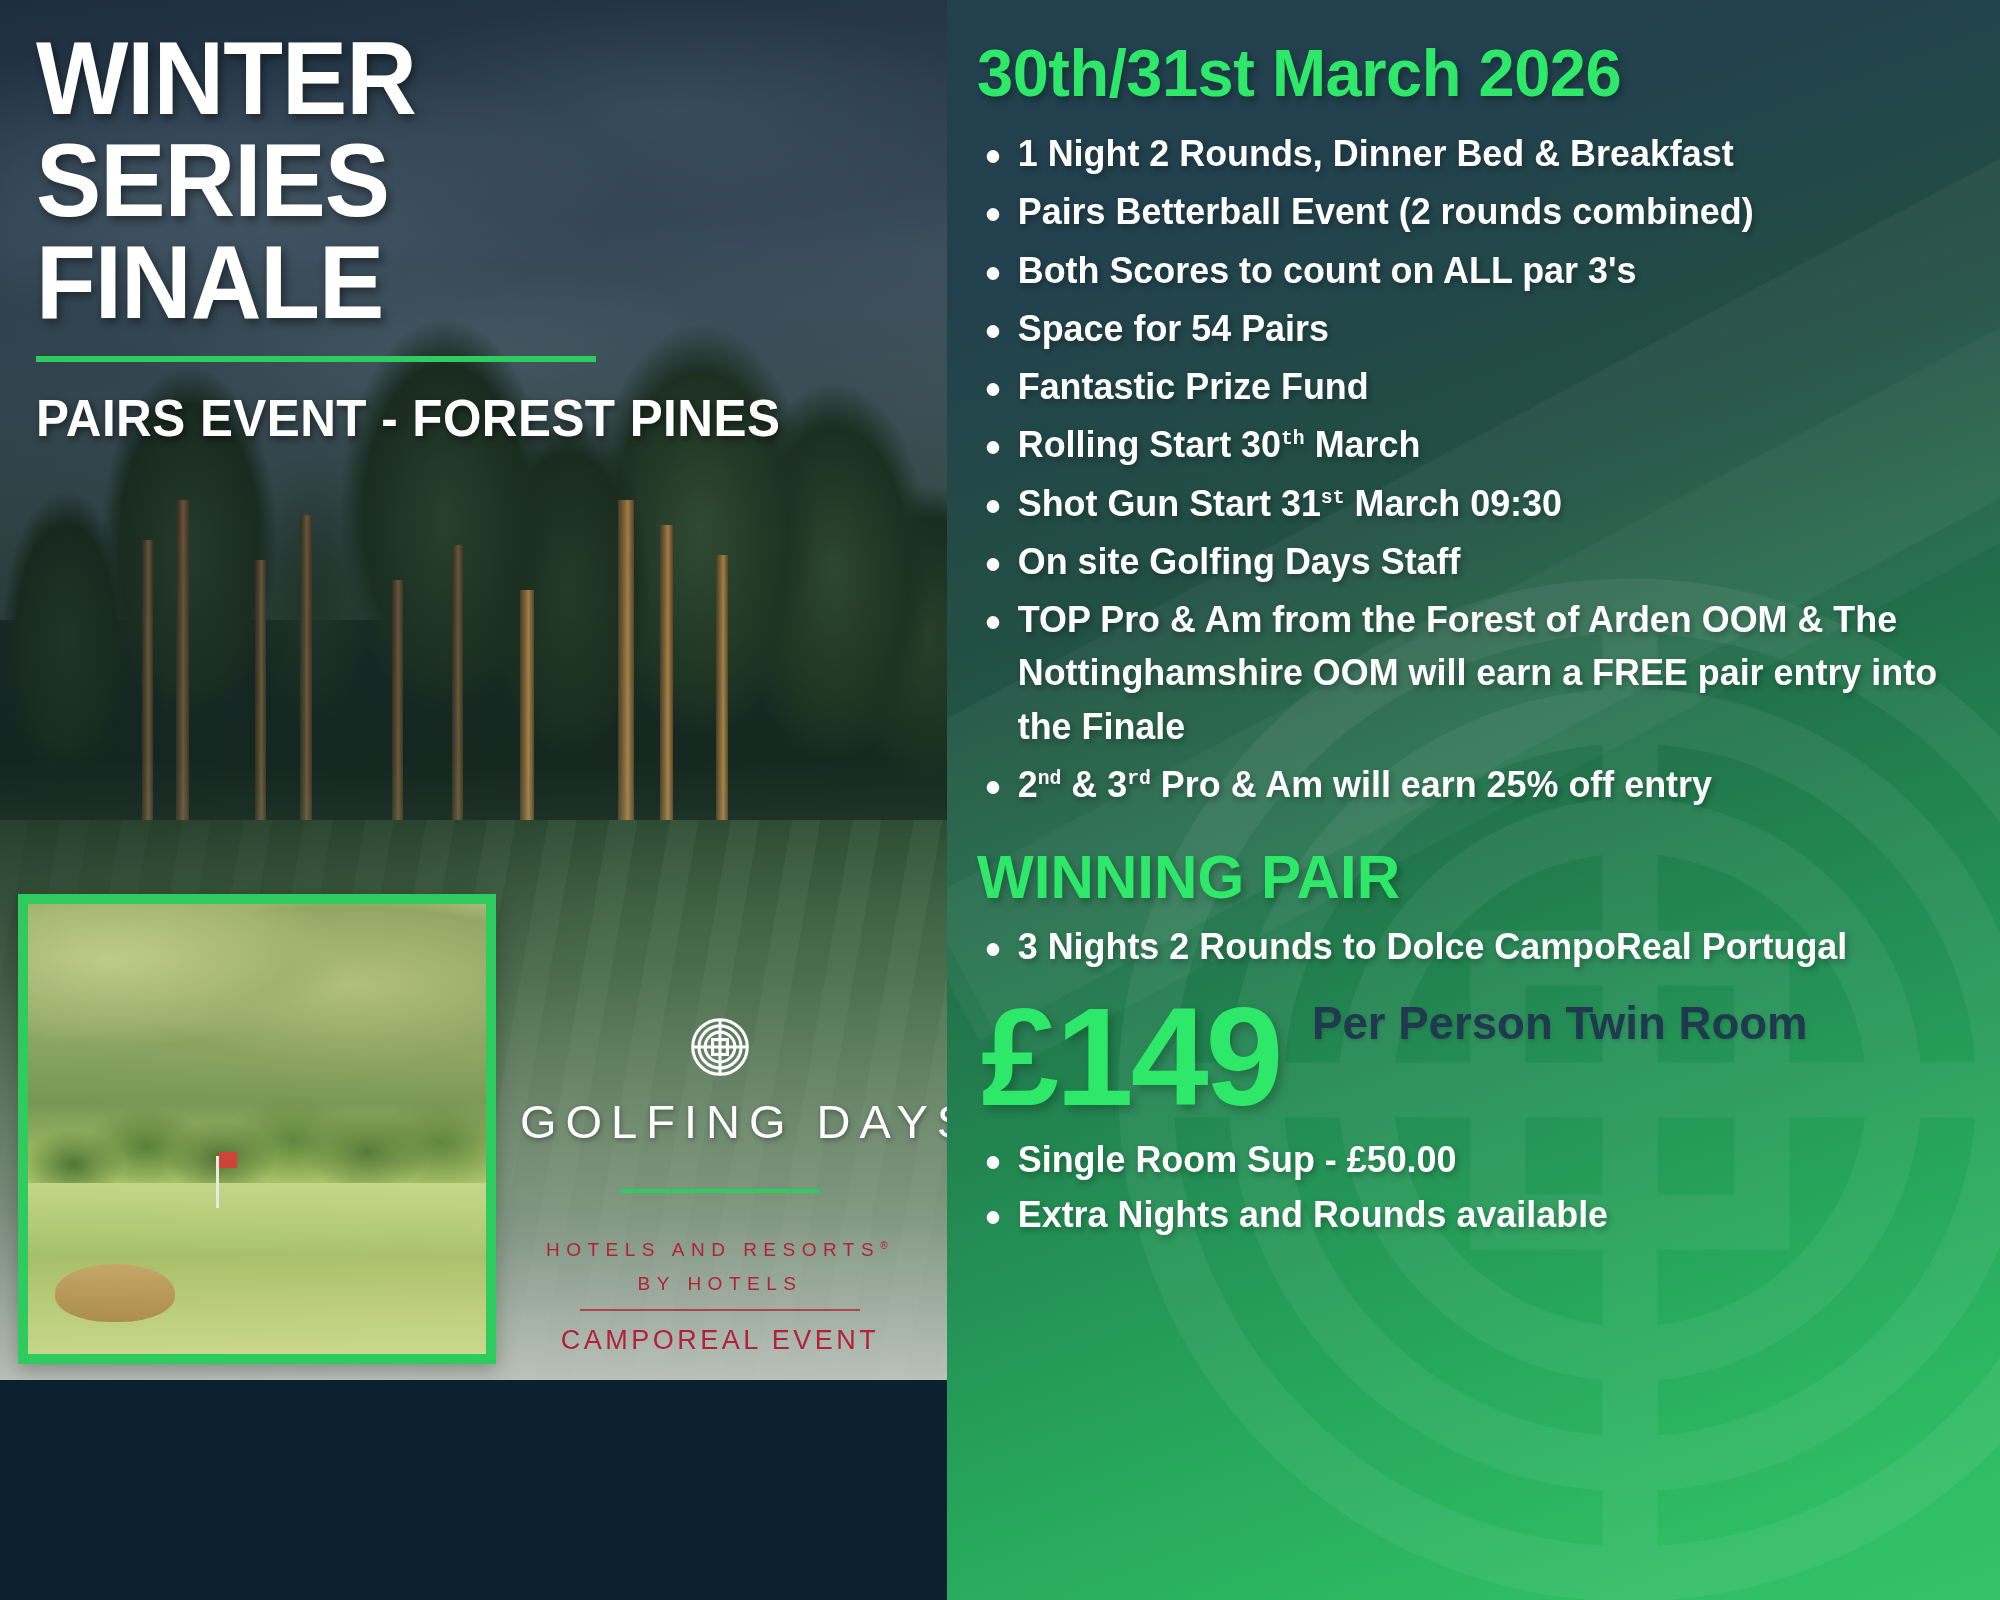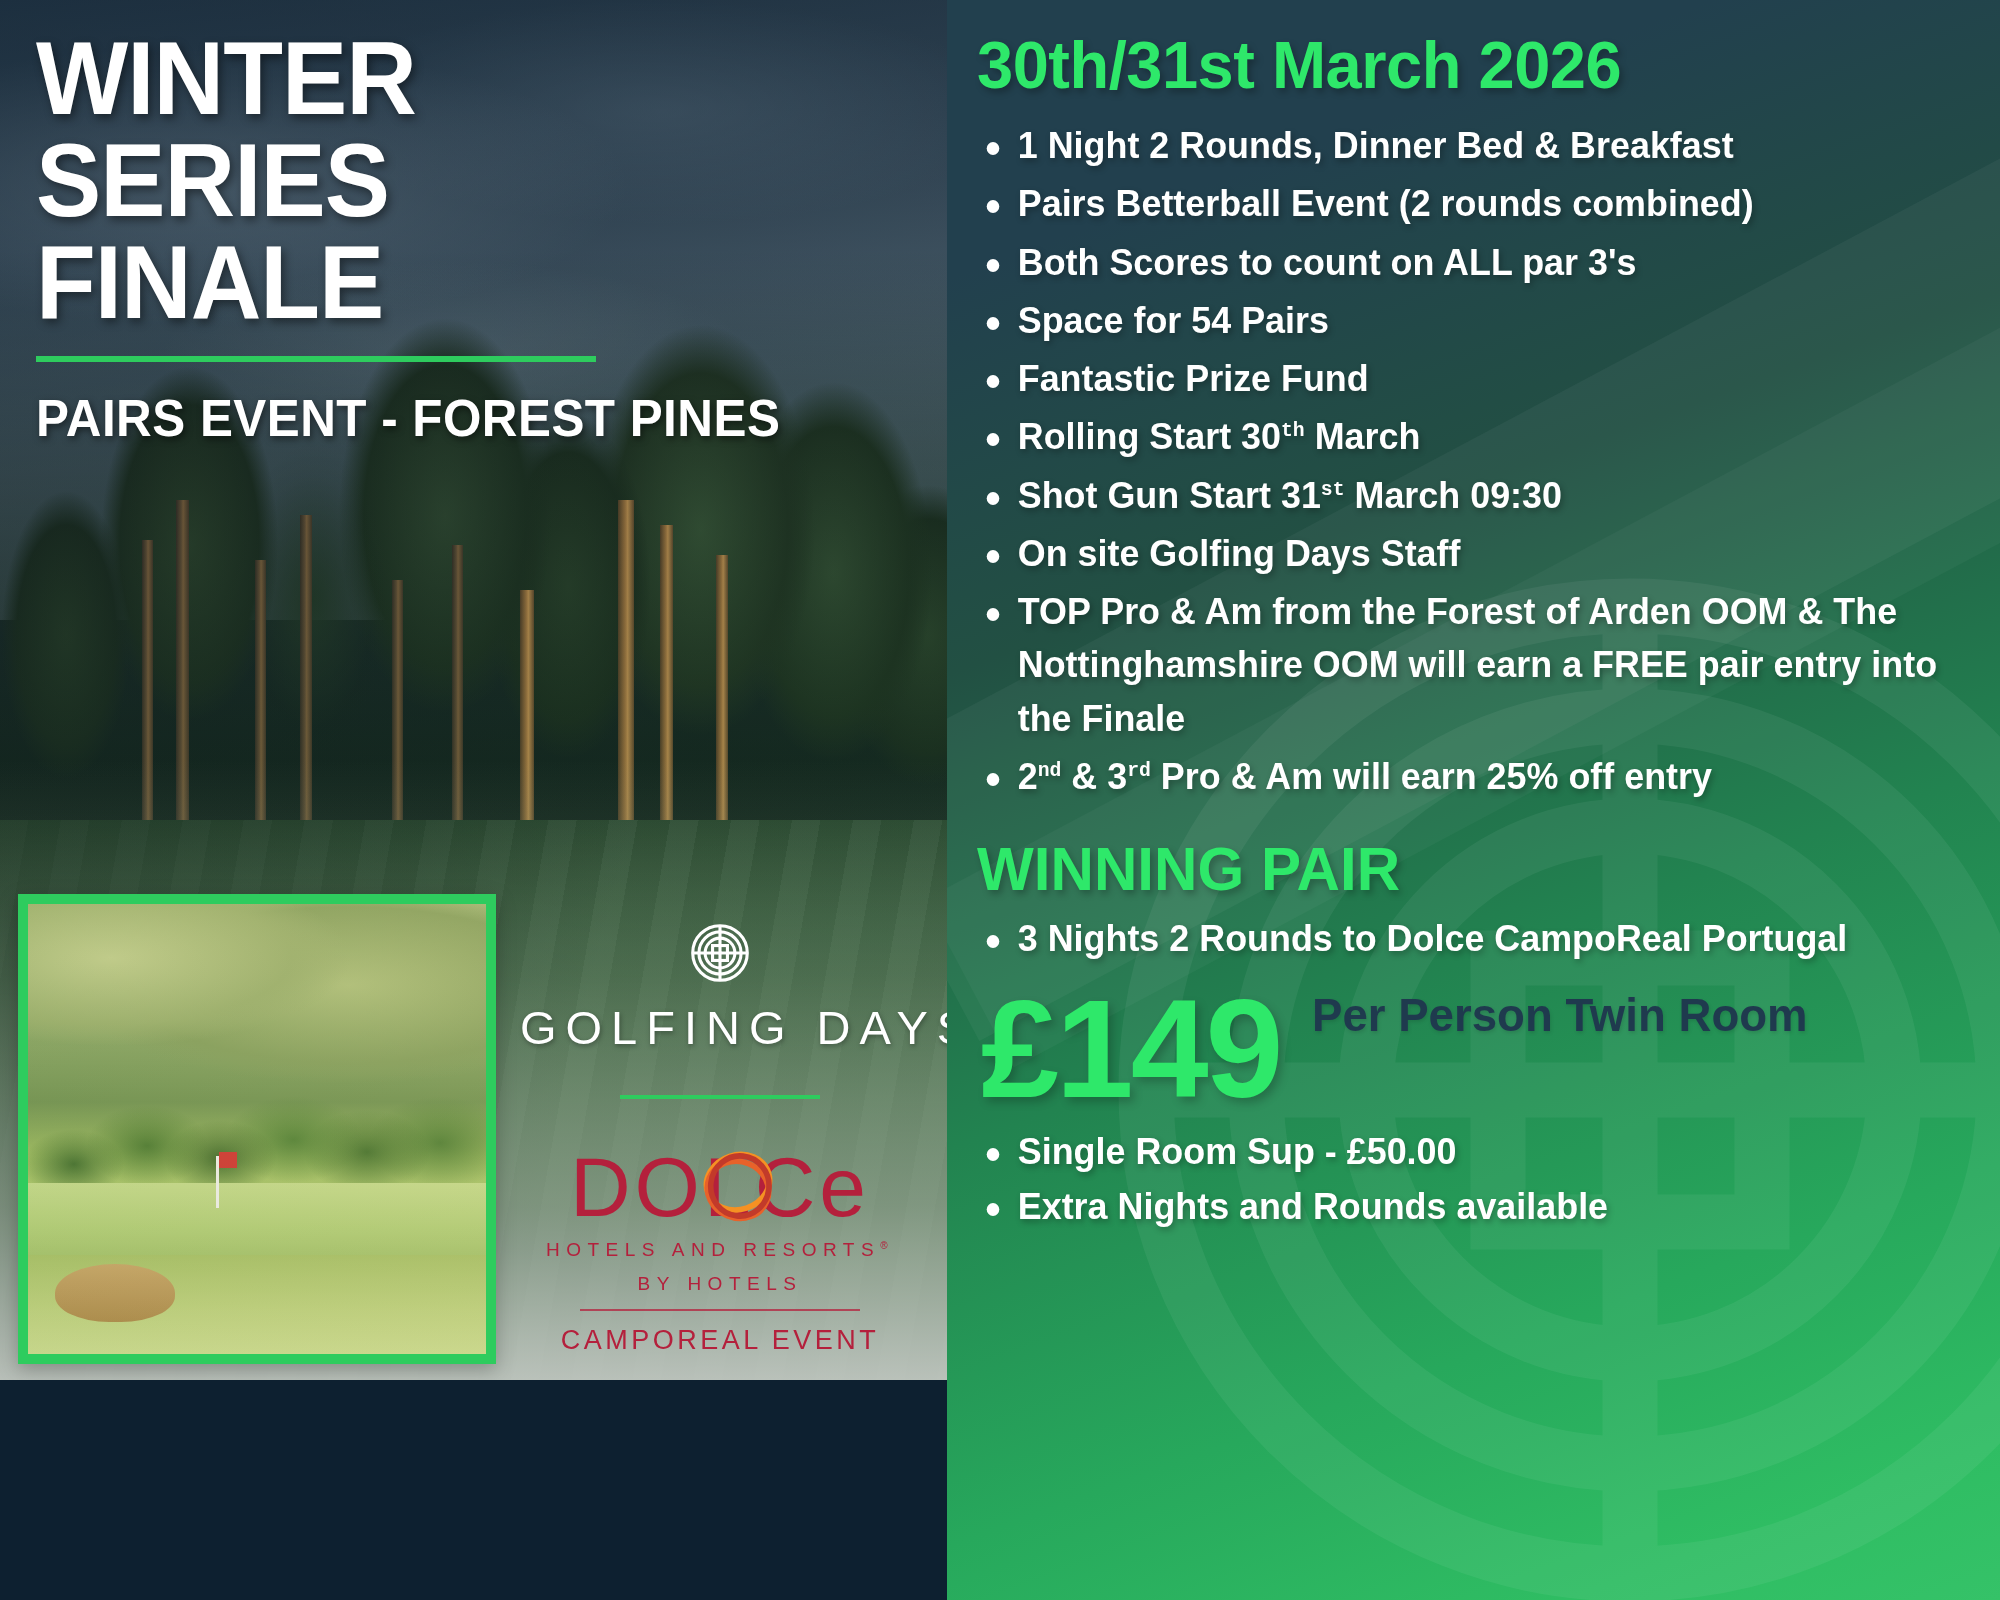--- a/index.html
+++ b/index.html
@@ -153,21 +153,21 @@
   }
   .swoosh-b {
     position:absolute; left:-60px; top:560px; width:1400px; height:190px;
     background:rgba(255,255,255,.035); transform:rotate(-28deg);
   }
   .watermark {
     position:absolute; right:-180px; top:540px; width:1100px; height:1100px;
     opacity:.055; pointer-events:none;
   }
 
-  .content { position:relative; z-index:5; padding:26px 30px 0 30px; }
+  .content { position:relative; z-index:5; padding:34px 30px 0 30px; }
 
   .date-head {
     color:#2ee86a; font-size:67px; font-weight:700; letter-spacing:-.5px;
     text-shadow:3px 4px 8px rgba(0,0,0,.28); margin-bottom:16px;
     transform:scaleX(.97); transform-origin:left center;
   }
 
   ul.bul { list-style:none; }
   ul.bul li {
     position:relative; padding-left:42px; color:#ffffff;
@@ -260,30 +260,20 @@
           </g>
           <path d="M50 6 L50 50 L94 50" fill="none" stroke="#ffffff" stroke-width="5"></path>
           <path d="M6 50 L50 50 L50 94" fill="none" stroke="#ffffff" stroke-width="5"></path>
           <rect x="38" y="38" width="24" height="24" fill="none" stroke="#ffffff" stroke-width="5"></rect>
         </svg>
       </div>
       <div class="gd-word">GOLFING DAYS</div>
       <div class="gd-rule"></div>
 
       <div class="dolce">
-        <div class="dolce-word">
-          <span>DOLCe</span>
-          <span class="dolce-o-rings">
-            <svg viewBox="0 0 100 100" width="94" height="94">
-              <ellipse cx="50" cy="46" rx="34" ry="29" fill="none" stroke="#f59123" stroke-width="6" transform="rotate(-18 50 46)"></ellipse>
-              <ellipse cx="50" cy="54" rx="33" ry="30" fill="none" stroke="#e8622a" stroke-width="6" transform="rotate(22 50 54)"></ellipse>
-              <ellipse cx="52" cy="50" rx="31" ry="32" fill="none" stroke="#c23a2a" stroke-width="6" transform="rotate(6 52 50)"></ellipse>
-            </svg>
-          </span>
-        </div>
         <div class="dolce-sub1"><span>HOTELS AND RESORTS</span><sup>®</sup></div>
         <div class="dolce-sub2">BY HOTELS</div>
         <div class="dolce-div"></div>
         <div class="dolce-sub3">CAMPOREAL EVENT</div>
       </div>
     </div>
   </div>
 
   <div class="right-panel">
     <div class="swoosh-a"></div>

